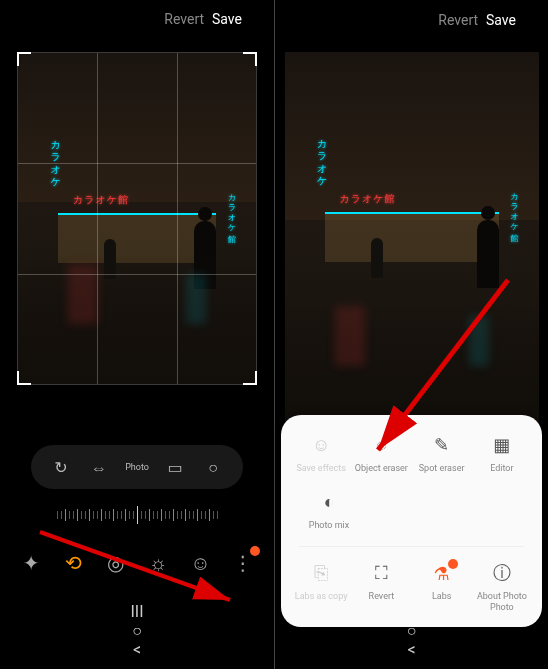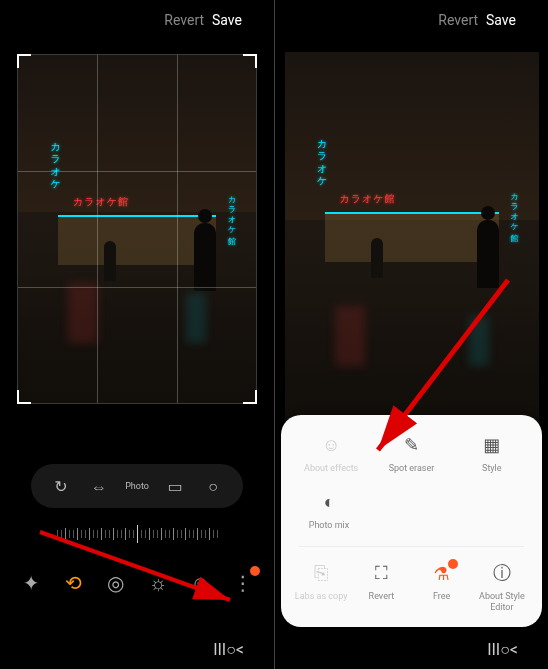--- a/index.html
+++ b/index.html
@@ -34,21 +34,21 @@
     .ratio-bar .ico { color: #bbb; font-size: 16px; display: flex; align-items: center; justify-content: center; width: 20px; height: 20px; }
     .ruler { height: 24px; margin: 14px 10px 0; display: flex; align-items: center; justify-content: center; gap: 3px; }
     .ruler i { width: 1px; background: #555; display: block; }
     .ruler i.short { height: 8px; }
     .ruler i.med { height: 12px; background: #888; }
     .ruler i.tall { height: 18px; background: #ccc; }
     .bottom-tools { display: flex; justify-content: space-around; align-items: center; padding: 24px 10px 14px; position: relative; }
     .bottom-tools .tool { width: 26px; height: 26px; display: flex; align-items: center; justify-content: center; color: #aaa; font-size: 20px; }
     .bottom-tools .tool.active { color: #ff9800; }
     .badge { position: absolute; top: -4px; right: -4px; width: 10px; height: 10px; background: #ff5722; border-radius: 50%; }
-    .navbar { display: flex; justify-content: flex-end; align-items: center; padding: 12px 30px 10px; margin-top: auto; }
+    .navbar { display: flex; justify-content: flex-end; align-items: center; padding: 12px 30px 10px; margin-top: auto; flex-direction: column; }
     .navbar .nb { color: #ccc; font-size: 16px; }
     .arrow { position: absolute; pointer-events: none; }
     .arrow svg { display: block; }
     .menu-sheet { position: absolute; bottom: 42px; left: 6px; right: 6px; background: #fafafa; border-radius: 20px; padding: 18px 10px 14px; box-shadow: 0 -2px 10px rgba(0,0,0,0.3); }
     .menu-row { display: flex; justify-content: space-around; margin-bottom: 16px; }
     .menu-item { display: flex; flex-direction: column; align-items: center; gap: 6px; width: 60px; position: relative; }
     .menu-item .mi-icon { width: 24px; height: 24px; display: flex; align-items: center; justify-content: center; color: #555; font-size: 18px; }
     .menu-item .mi-label { font-size: 9px; color: #888; text-align: center; line-height: 1.2; }
     .menu-item.disabled .mi-icon, .menu-item.disabled .mi-label { color: #ccc; }
     .menu-item.highlight .mi-icon { color: #ff5722; }
@@ -169,54 +169,58 @@
     <div class="storefront"></div>
     <div class="person2"></div>
     <div class="person"></div>
     <div class="reflection"></div>
   </div>
 
   <div class="menu-sheet">
     <div class="menu-row">
       <div class="menu-item disabled">
         <div class="mi-icon">☺</div>
-        <div class="mi-label">About effects</div>
+        <div class="mi-label">Save effects</div>
+      </div>
+      <div class="menu-item">
+        <div class="mi-icon">◌</div>
+        <div class="mi-label">Object eraser</div>
       </div>
       <div class="menu-item">
         <div class="mi-icon">✎</div>
         <div class="mi-label">Spot eraser</div>
       </div>
       <div class="menu-item">
         <div class="mi-icon">▦</div>
-        <div class="mi-label">Style</div>
+        <div class="mi-label">Editor</div>
       </div>
     </div>
     <div class="menu-row" style="justify-content:flex-start; padding-left:8px;">
       <div class="menu-item">
         <div class="mi-icon">◐</div>
         <div class="mi-label">Photo mix</div>
       </div>
     </div>
     <div class="divider"></div>
     <div class="menu-row row2">
       <div class="menu-item disabled">
         <div class="mi-icon">⎘</div>
         <div class="mi-label">Labs as copy</div>
       </div>
       <div class="menu-item">
         <div class="mi-icon">⛶</div>
         <div class="mi-label">Revert</div>
       </div>
       <div class="menu-item highlight">
         <div class="mi-icon">⚗<span class="dot"></span></div>
-        <div class="mi-label">Free</div>
+        <div class="mi-label">Labs</div>
       </div>
       <div class="menu-item">
         <div class="mi-icon">ⓘ</div>
-        <div class="mi-label">About Style Editor</div>
+        <div class="mi-label">About Photo Photo</div>
       </div>
     </div>
   </div>
 
   <div class="navbar">
     <span class="nb">III</span>
     <span class="nb">○</span>
     <span class="nb">&lt;</span>
   </div>
   <div class="arrow" style="right:30px; top:275px;">

